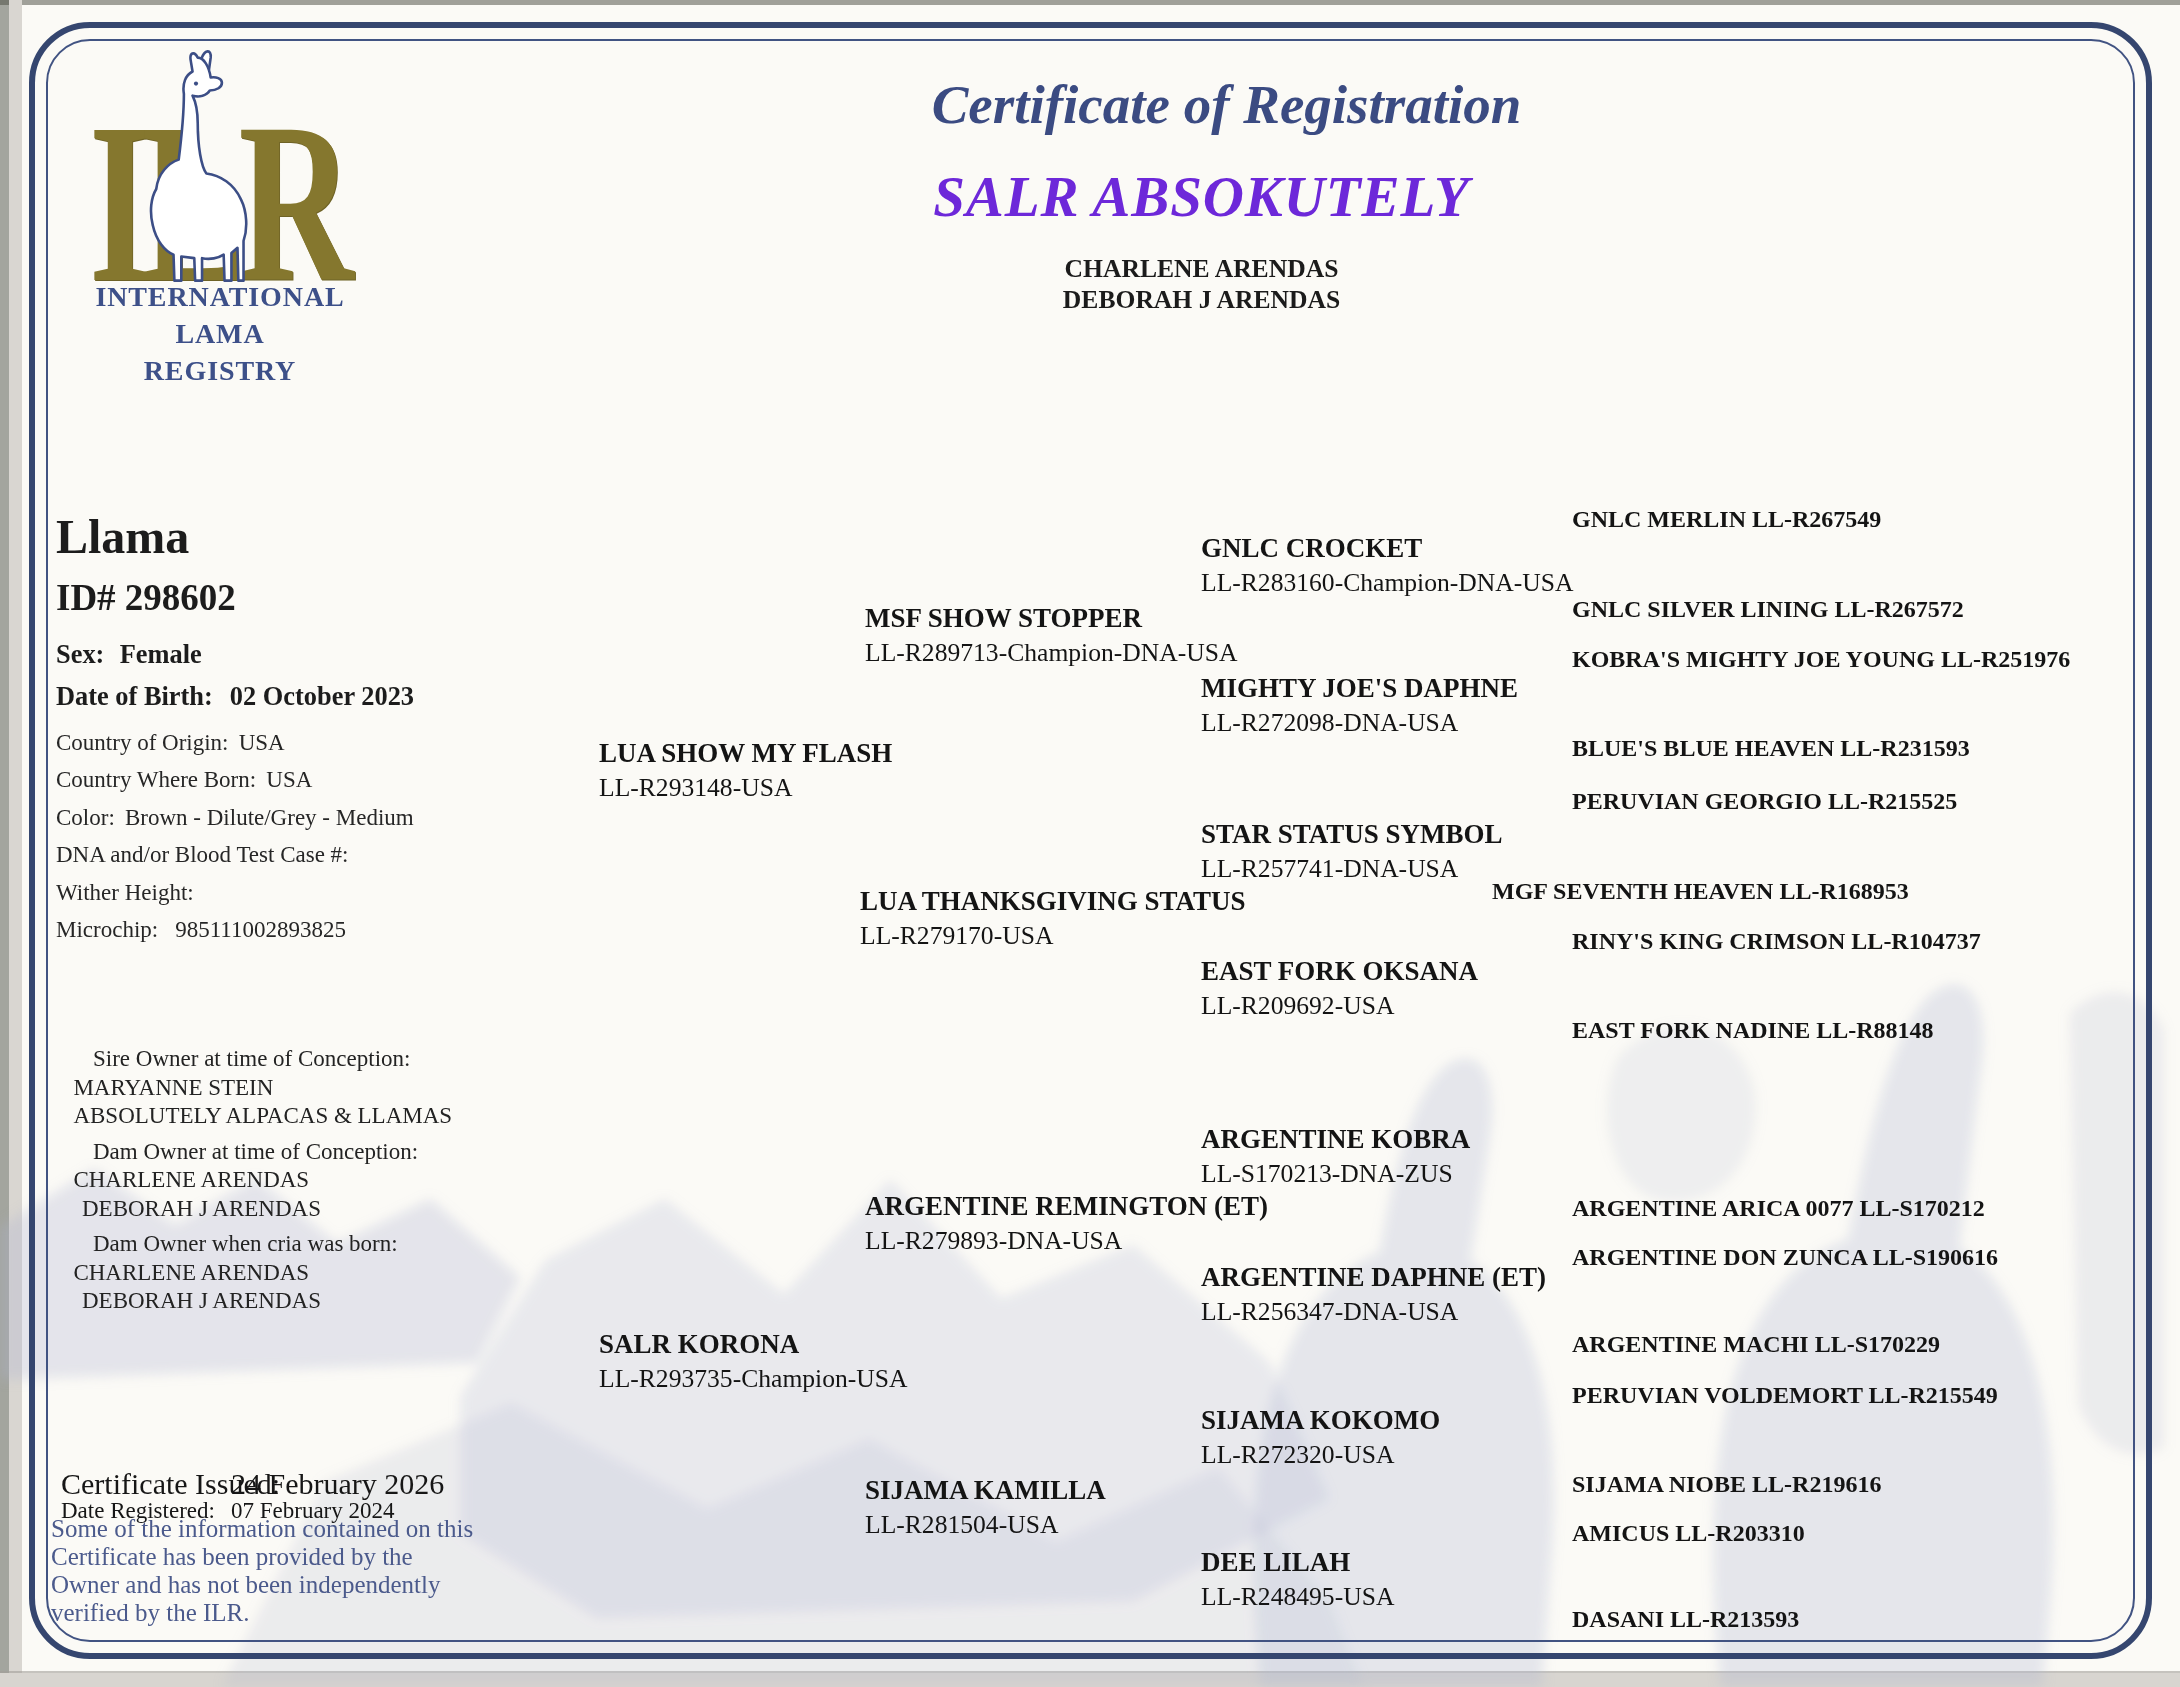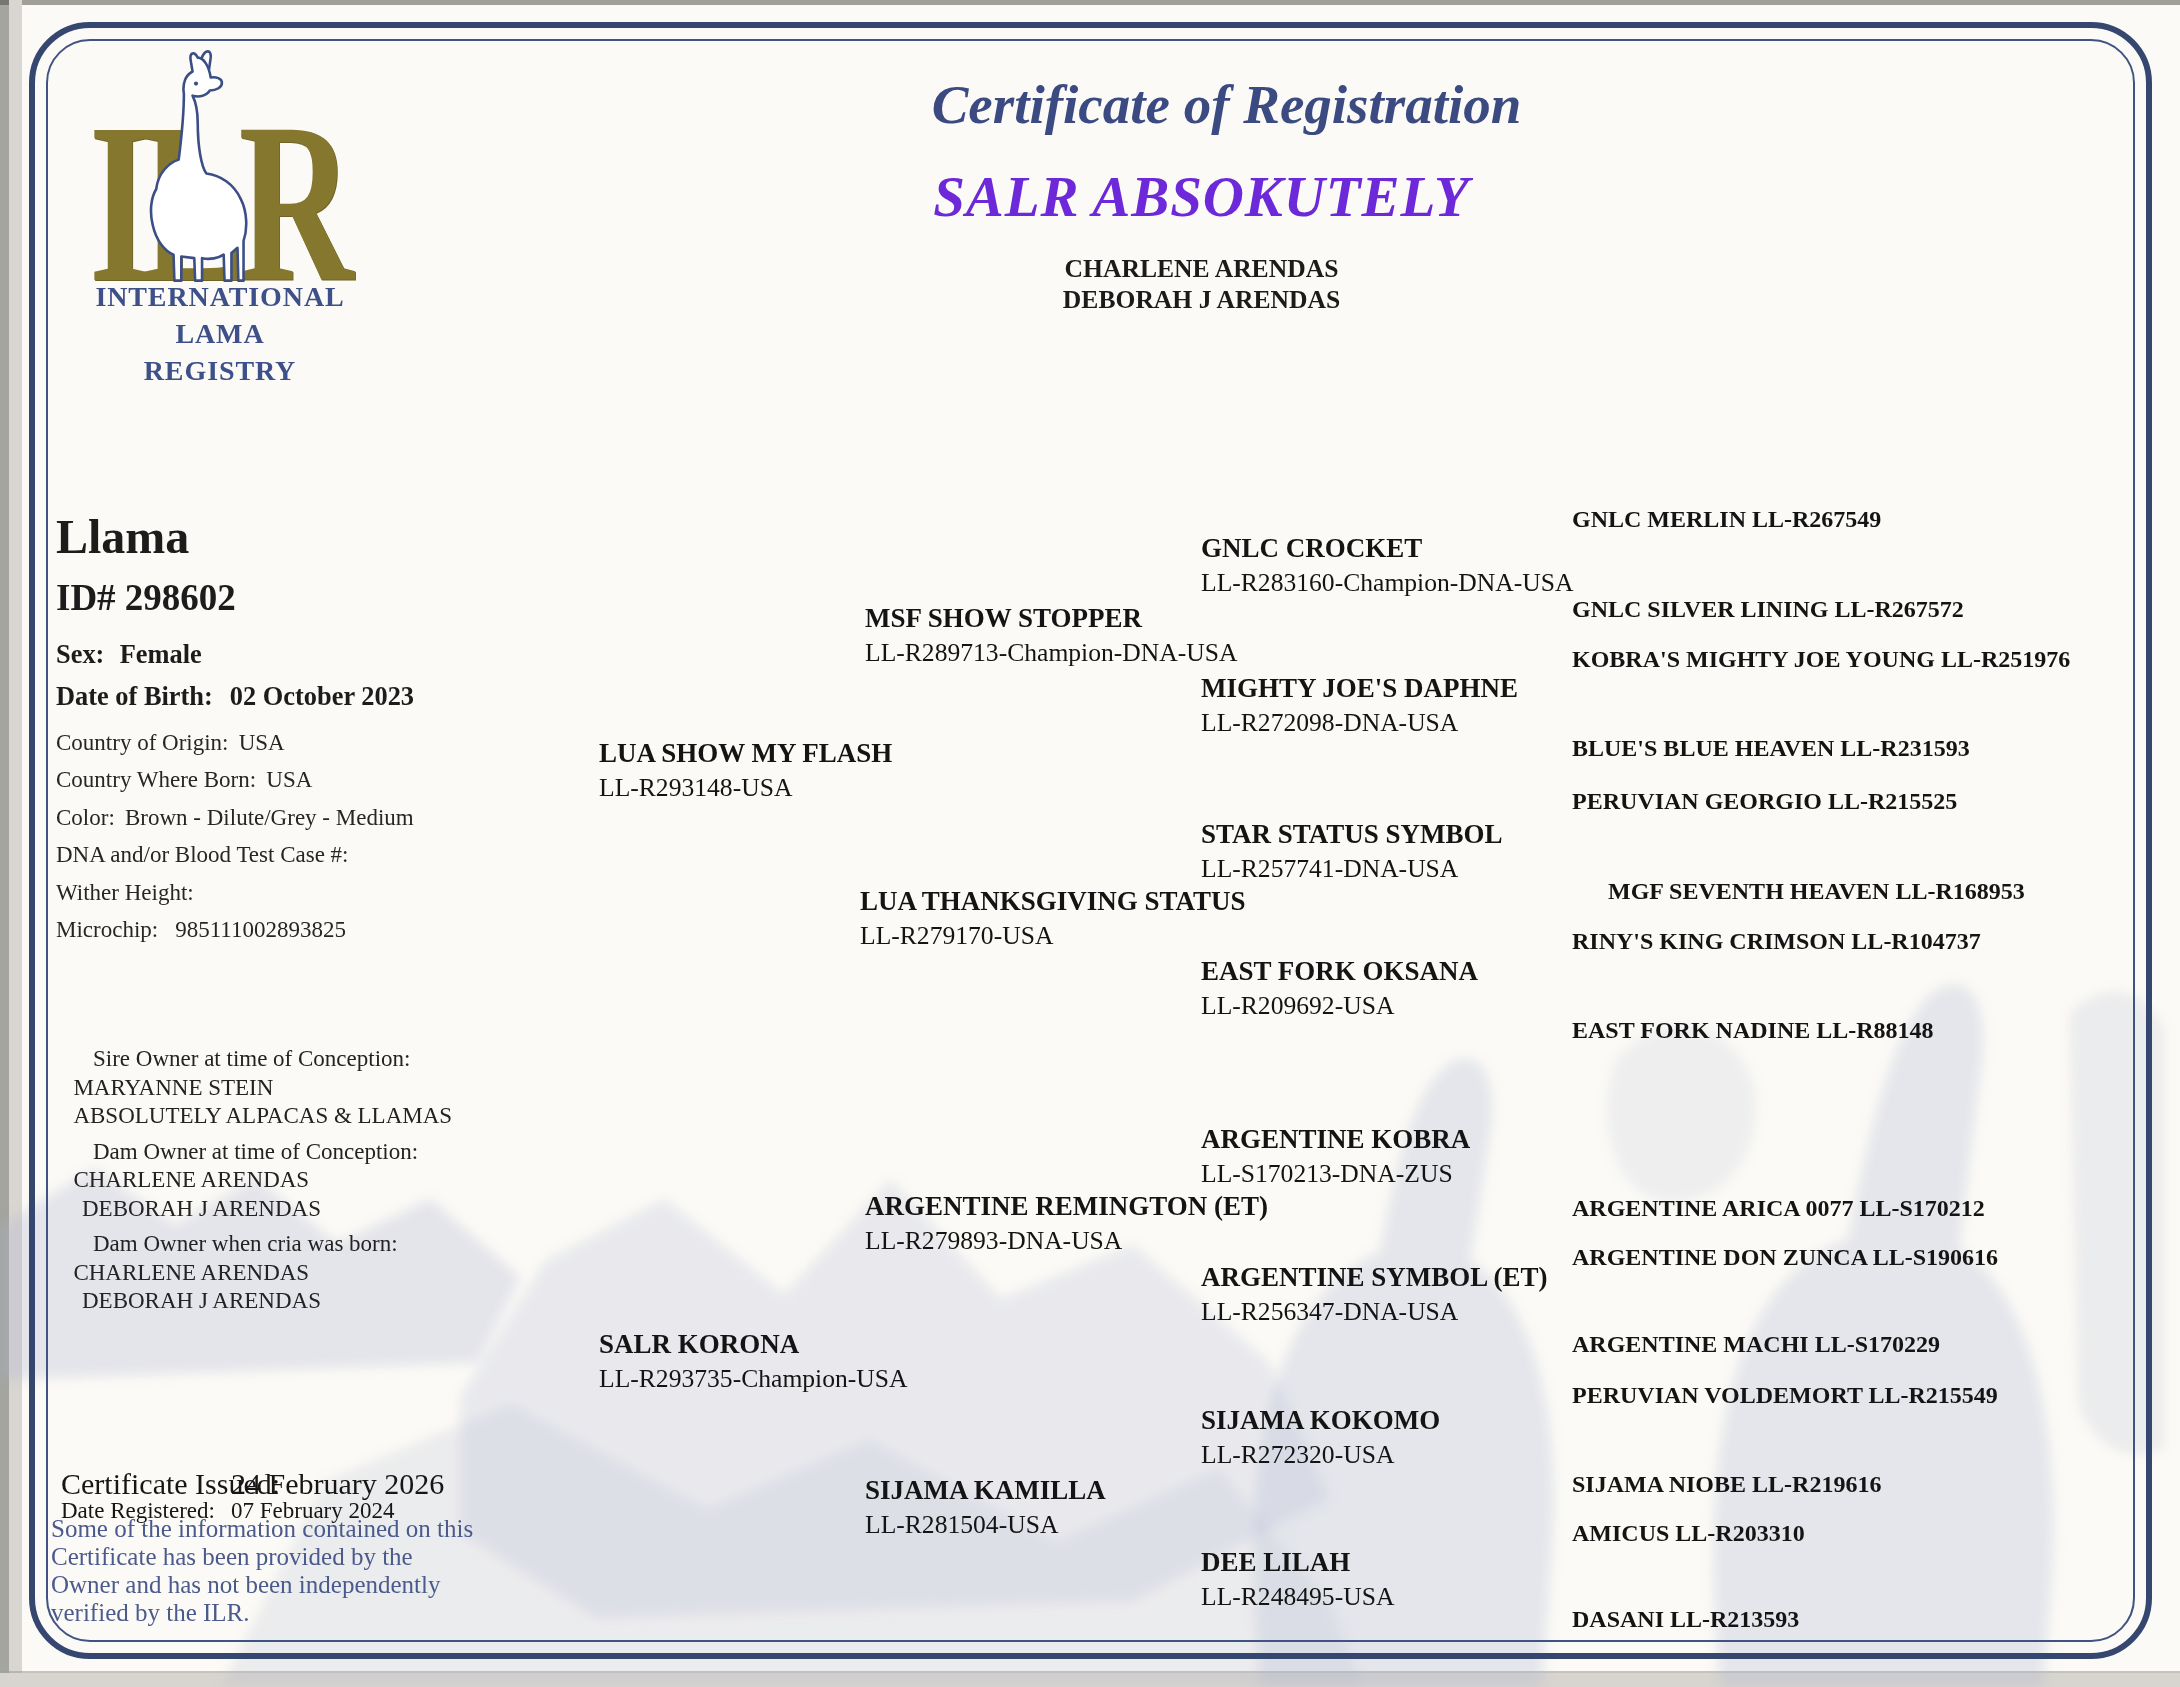--- a/index.html
+++ b/index.html
@@ -217,21 +217,21 @@
     </div>
     <div class="ped-node" style="left: 1201px; top: 956px;">
       <div class="ped-name">EAST FORK OKSANA</div>
       <div class="ped-reg">LL-R209692-USA</div>
     </div>
     <div class="ped-node" style="left: 1201px; top: 1124px;">
       <div class="ped-name">ARGENTINE KOBRA</div>
       <div class="ped-reg">LL-S170213-DNA-ZUS</div>
     </div>
     <div class="ped-node" style="left: 1201px; top: 1262px;">
-      <div class="ped-name">ARGENTINE SYMBOL (ET)</div>
+      <div class="ped-name">ARGENTINE DAPHNE (ET)</div>
       <div class="ped-reg">LL-R256347-DNA-USA</div>
     </div>
     <div class="ped-node" style="left: 1201px; top: 1405px;">
       <div class="ped-name">SIJAMA KOKOMO</div>
       <div class="ped-reg">LL-R272320-USA</div>
     </div>
     <div class="ped-node" style="left: 1201px; top: 1547px;">
       <div class="ped-name">DEE LILAH</div>
       <div class="ped-reg">LL-R248495-USA</div>
     </div>
@@ -243,21 +243,21 @@
     </div>
     <div class="ped-node gen4" style="left: 1572px; top: 646px;">
       <div class="ped-name">KOBRA'S MIGHTY JOE YOUNG LL-R251976</div>
     </div>
     <div class="ped-node gen4" style="left: 1572px; top: 735px;">
       <div class="ped-name">BLUE'S BLUE HEAVEN LL-R231593</div>
     </div>
     <div class="ped-node gen4" style="left: 1572px; top: 788px;">
       <div class="ped-name">PERUVIAN GEORGIO LL-R215525</div>
     </div>
-    <div class="ped-node gen4" style="left: 1608px; top: 878px;">
+    <div class="ped-node gen4" style="left: 1492px; top: 878px;">
       <div class="ped-name">MGF SEVENTH HEAVEN LL-R168953</div>
     </div>
     <div class="ped-node gen4" style="left: 1572px; top: 928px;">
       <div class="ped-name">RINY'S KING CRIMSON LL-R104737</div>
     </div>
     <div class="ped-node gen4" style="left: 1572px; top: 1017px;">
       <div class="ped-name">EAST FORK NADINE LL-R88148</div>
     </div>
     <div class="ped-node gen4" style="left: 1572px; top: 1195px;">
       <div class="ped-name">ARGENTINE ARICA 0077 LL-S170212</div>

